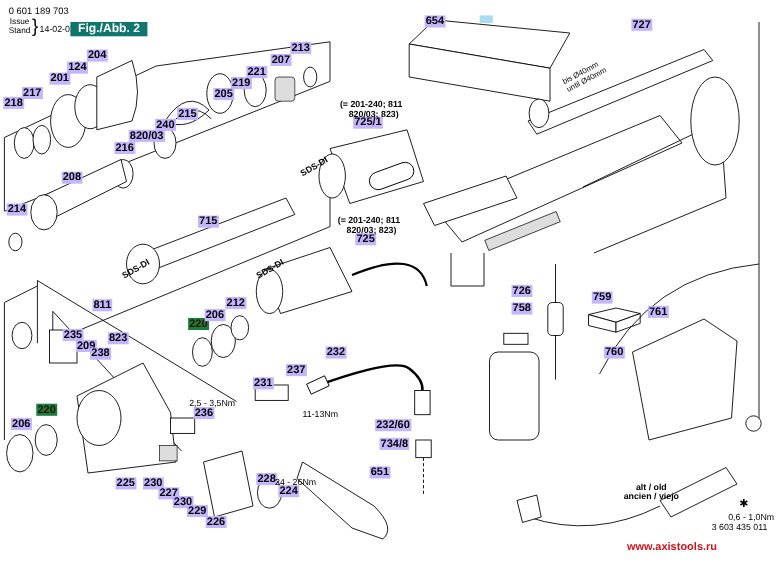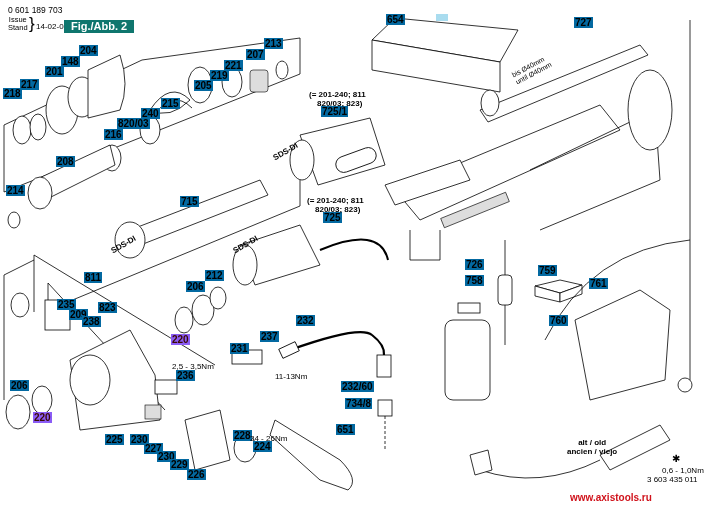--- a/index.html
+++ b/index.html
@@ -1,19 +1,19 @@
 <!DOCTYPE html>
 <html><head>
 <meta charset="utf-8">
 <style>
   html,body{margin:0;padding:0;background:#fff;}
   #stage{position:relative;width:705px;height:521px;overflow:hidden;background:#fff;font-family:"Liberation Sans",sans-serif;color:#000;}
   svg#art{position:absolute;left:0;top:0;width:705px;height:521px;}
-  .lbl{position:absolute;font-family:"Liberation Sans",sans-serif;font-weight:bold;font-size:10px;line-height:11px;padding:0 1px;background:#0369a1;color:#000;white-space:nowrap;}
-  .lbl.red{background:#8b5cf6;color:#3a0a04;margin-top:45px;}
+  .lbl{position:absolute;font-family:"Liberation Sans",sans-serif;font-weight:bold;font-size:10px;line-height:11px;padding:0 1px;background:#c4b5fd;color:#000;white-space:nowrap;}
+  .lbl.red{background:#15803d;color:#3a0a04;}
   .txt{position:absolute;font-family:"Liberation Sans",sans-serif;font-size:8px;line-height:9px;white-space:nowrap;color:#000;}
   .txt.b{font-weight:bold;}
   .hdr-code{position:absolute;left:8px;top:5px;font-size:8.5px;font-family:"Liberation Sans",sans-serif;}
   .hdr-issue{position:absolute;left:8px;top:16px;font-size:7.5px;line-height:8px;font-family:"Liberation Sans",sans-serif;text-align:center;}
   .hdr-brace{position:absolute;left:29px;top:15px;font-size:17px;line-height:17px;font-family:"Liberation Sans",sans-serif;}
   .hdr-date{position:absolute;left:36px;top:22px;font-size:8px;font-family:"Liberation Sans",sans-serif;}
   .hdr-fig{position:absolute;left:64px;top:20px;background:#0f766e;color:#fff;font-weight:bold;font-size:11px;line-height:13px;padding:0 7px;font-family:"Liberation Sans",sans-serif;}
   .notes{position:absolute;left:8px;top:453px;font-size:8.5px;line-height:9.5px;font-family:"Liberation Sans",sans-serif;}
   .url{position:absolute;left:570px;top:492px;color:#d0121b;font-weight:bold;font-size:10px;font-family:"Liberation Sans",sans-serif;}
   .ln{stroke:#000;stroke-width:0.8;fill:none;}
@@ -118,21 +118,21 @@
   <div class="hdr-code">0 601 189 703</div>
   <div class="hdr-issue">
     <div>Issue</div>
     <div>Stand</div>
   </div>
   <div class="hdr-brace">}</div>
   <div class="hdr-date">14-02-03</div>
   <div class="hdr-fig">Fig./Abb. 2</div>
 
   <div class="lbl" style="left:79px;top:45px">204</div>
-  <div class="lbl" style="left:61px;top:56px">148</div>
+  <div class="lbl" style="left:61px;top:56px">124</div>
   <div class="lbl" style="left:45px;top:66px">201</div>
   <div class="lbl" style="left:20px;top:79px">217</div>
   <div class="lbl" style="left:3px;top:88px">218</div>
   <div class="lbl" style="left:264px;top:38px">213</div>
   <div class="lbl" style="left:246px;top:49px">207</div>
   <div class="lbl" style="left:224px;top:60px">221</div>
   <div class="lbl" style="left:210px;top:70px">219</div>
   <div class="lbl" style="left:194px;top:80px">205</div>
   <div class="lbl" style="left:161px;top:98px">215</div>
   <div class="lbl" style="left:141px;top:108px">240</div>

